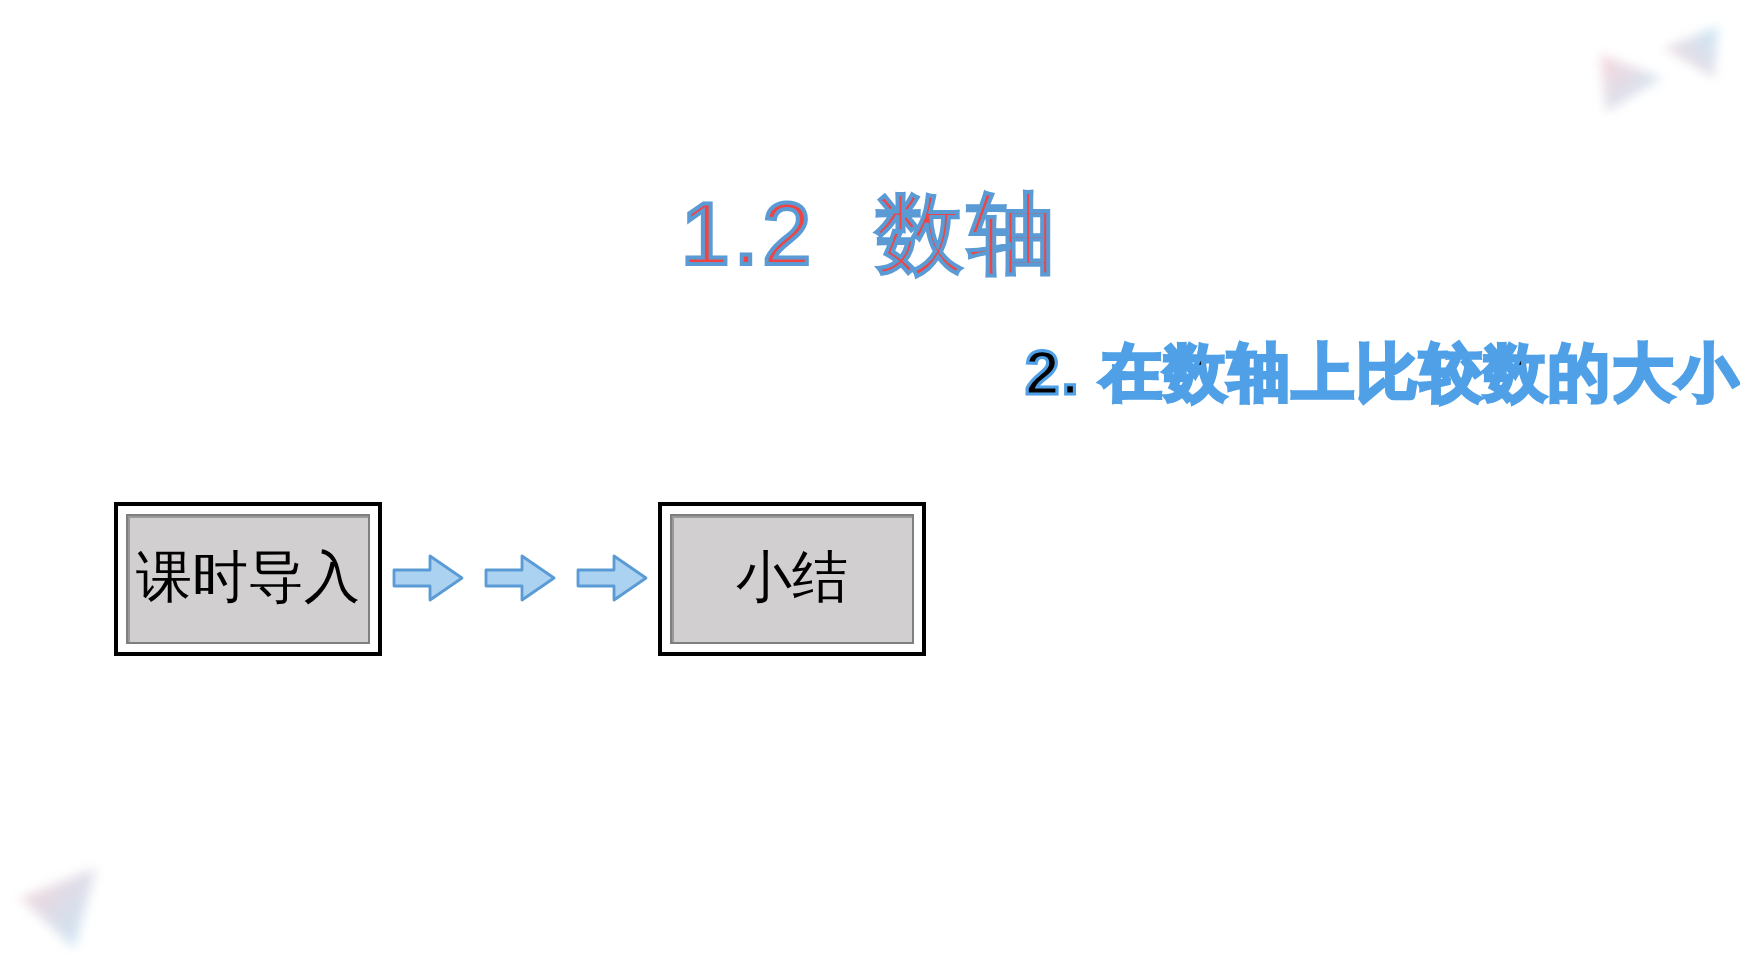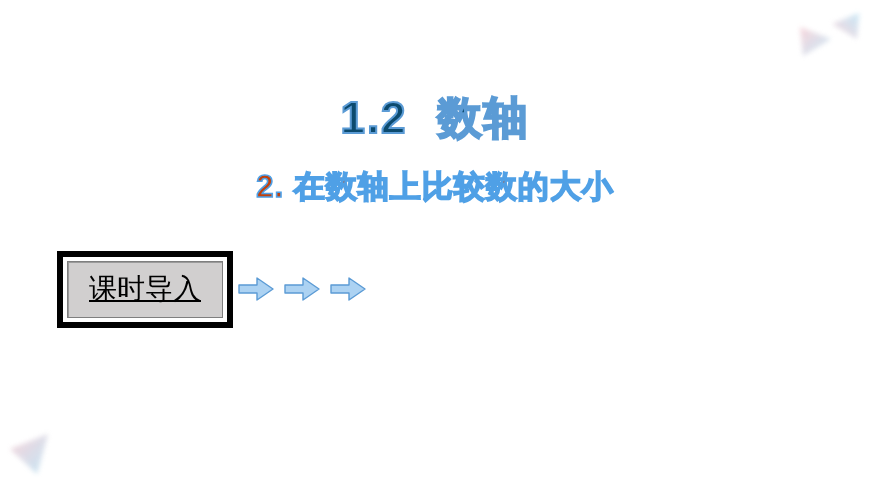--- a/index.html
+++ b/index.html
@@ -23,66 +23,65 @@
   }
   .decor svg { display: block; }
 
   
   .title {
     position: absolute;
     top: 94px;
     left: 0;
     width: 100%;
     text-align: center;
-    font-weight: bold;
+    font-weight: normal;
     font-size: 44px;
     line-height: 1.1;
-    color: #0c4a6e;
+    color: #ef4444;
     -webkit-text-stroke: 2px #5B9BD5;
     letter-spacing: 2px;
     white-space: nowrap;
   }
   .title .title-text { margin-left: 30px; }
 
   
   .subtitle {
     position: absolute;
     top: 169px;
     left: 0;
     width: 100%;
-    text-align: center;
+    text-align: right;
     font-weight: bold;
     font-size: 31px;
     line-height: 1.15;
-    color: #c2410c;
+    color: #000000;
     -webkit-text-stroke: 1.6px #4FA0E6;
     letter-spacing: 1px;
     white-space: nowrap;
   }
 
   
   .flow-row {
     position: absolute;
     left: 57px;
     top: 250px;
     width: 740px;
     height: 78px;
     display: flex;
     align-items: center;
     justify-content: flex-start;
   }
   .flow-box {
-    width: 176px;
+    width: 134px;
     height: 77px;
     background: #ffffff;
-    border: 6px solid #000000;
+    border: 2px solid #000000;
     padding: 4px;
     flex: 0 0 auto;
     cursor: pointer;
-    text-decoration: underline;
   }
   .flow-box-inner {
     width: 100%;
     height: 100%;
     background: #D1CFCF;
     border: 1px solid #7F7F7F;
     box-shadow: inset 1px 1px 0 #9a9a9a;
     display: flex;
     align-items: center;
     justify-content: center;
@@ -177,15 +176,20 @@
       </svg>
     </div>
 
 
     <div class="flow-arrow">
       <svg width="38" height="26" viewBox="0 0 38 26">
         <polygon points="2,9 20,9 20,2 36,13 20,24 20,17 2,17" fill="#ACD2F2" stroke="#5B9BD5" stroke-width="1.4" stroke-linejoin="round"></polygon>
       </svg>
     </div>
 
+    <div class="flow-box">
+      <div class="flow-box-inner">
+        <span class="flow-box-label">小结</span>
+      </div>
+    </div>
 
   </div>
 </div>
 
 </body></html>

